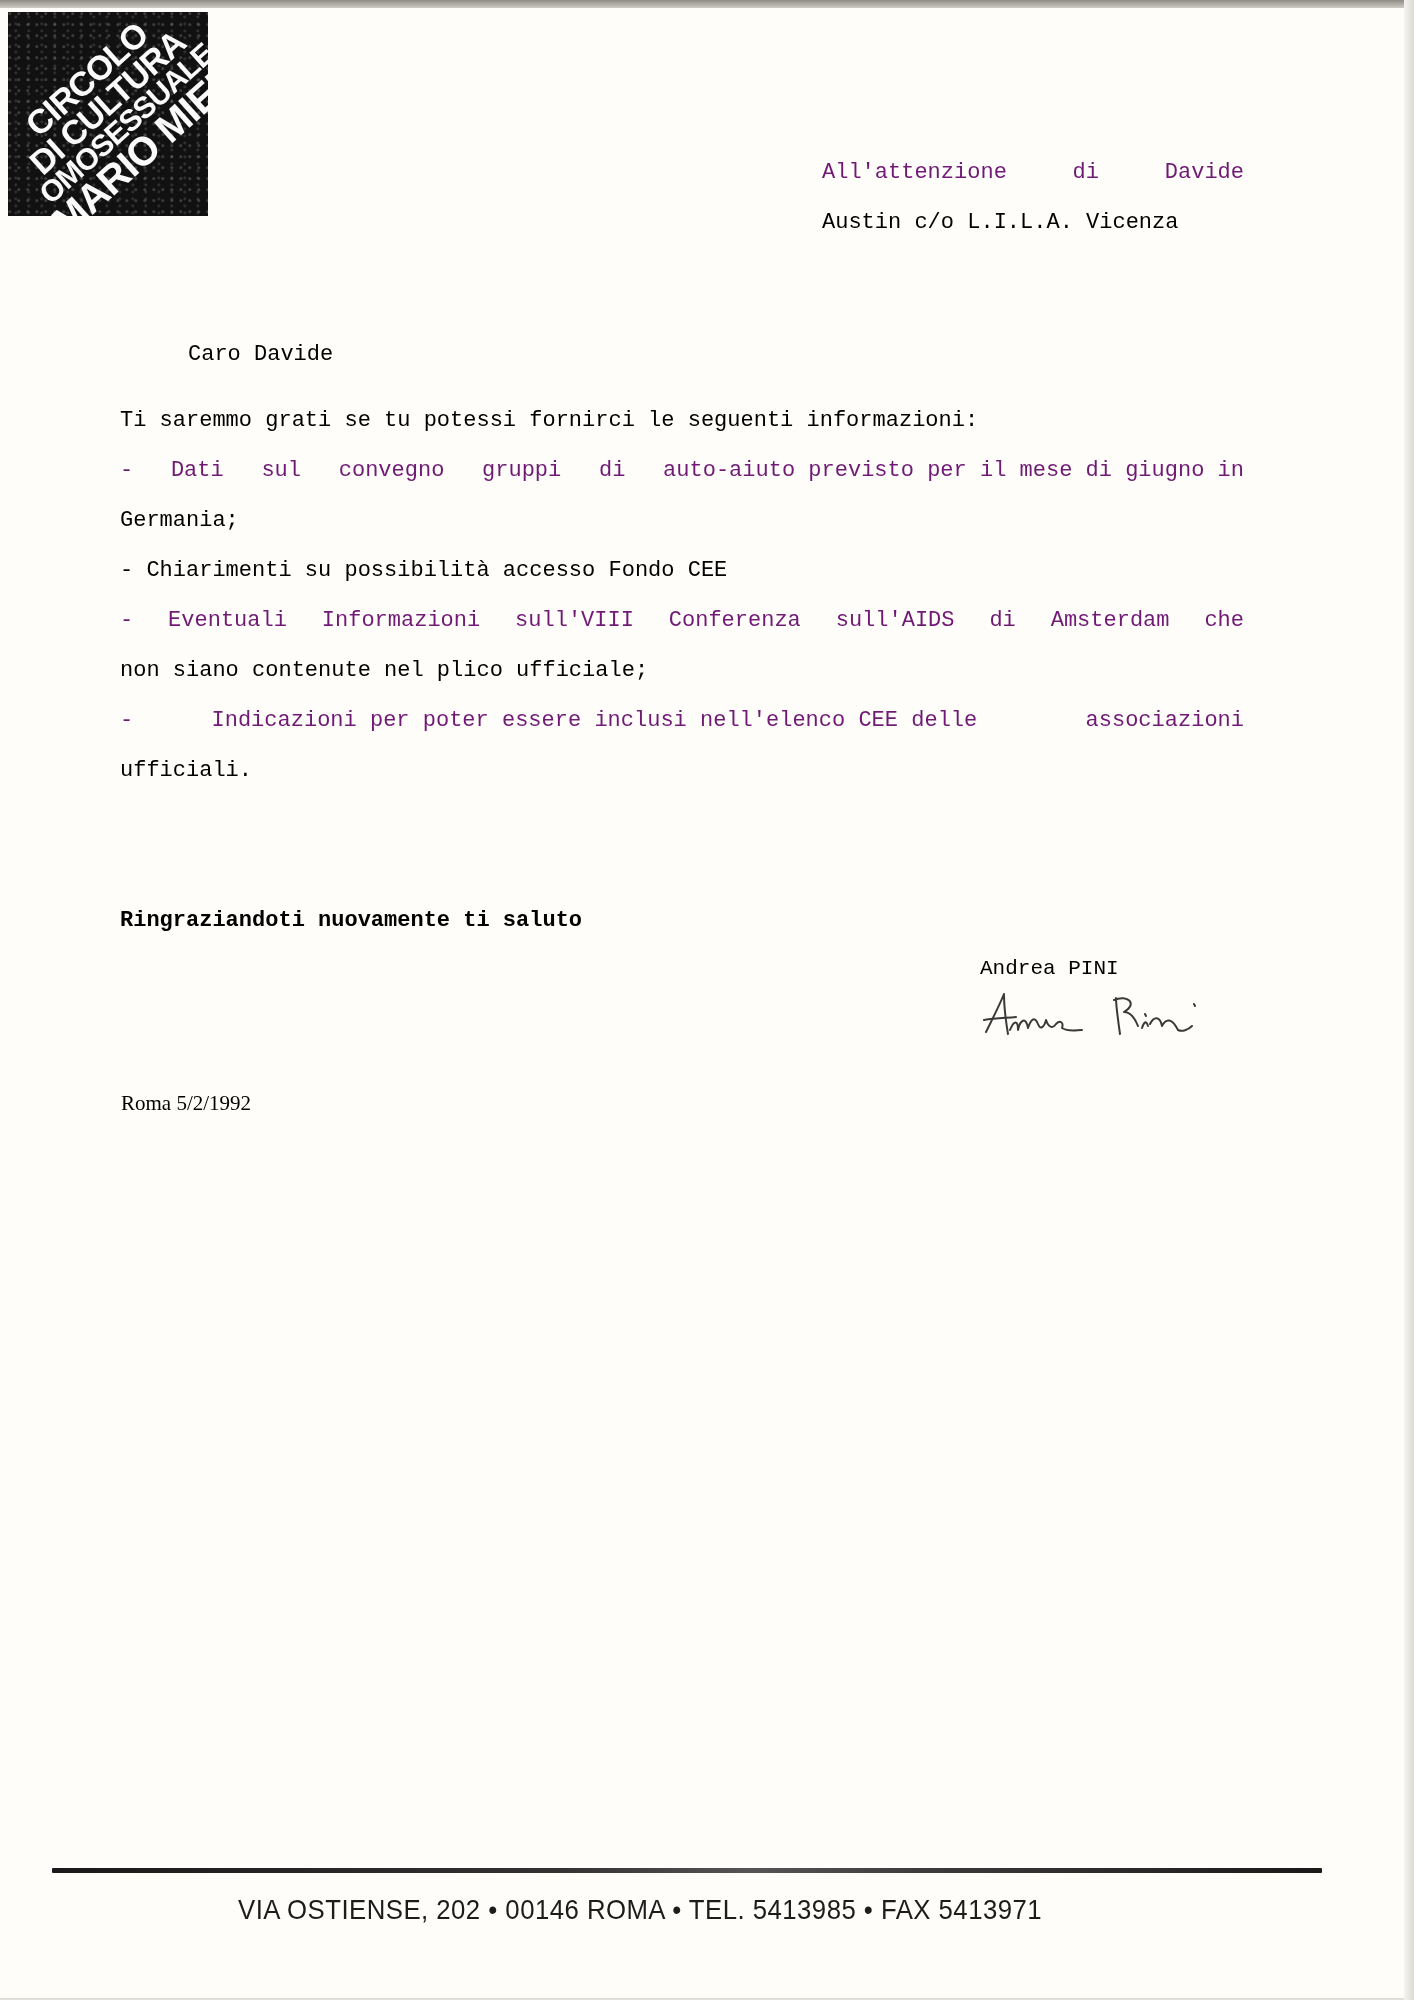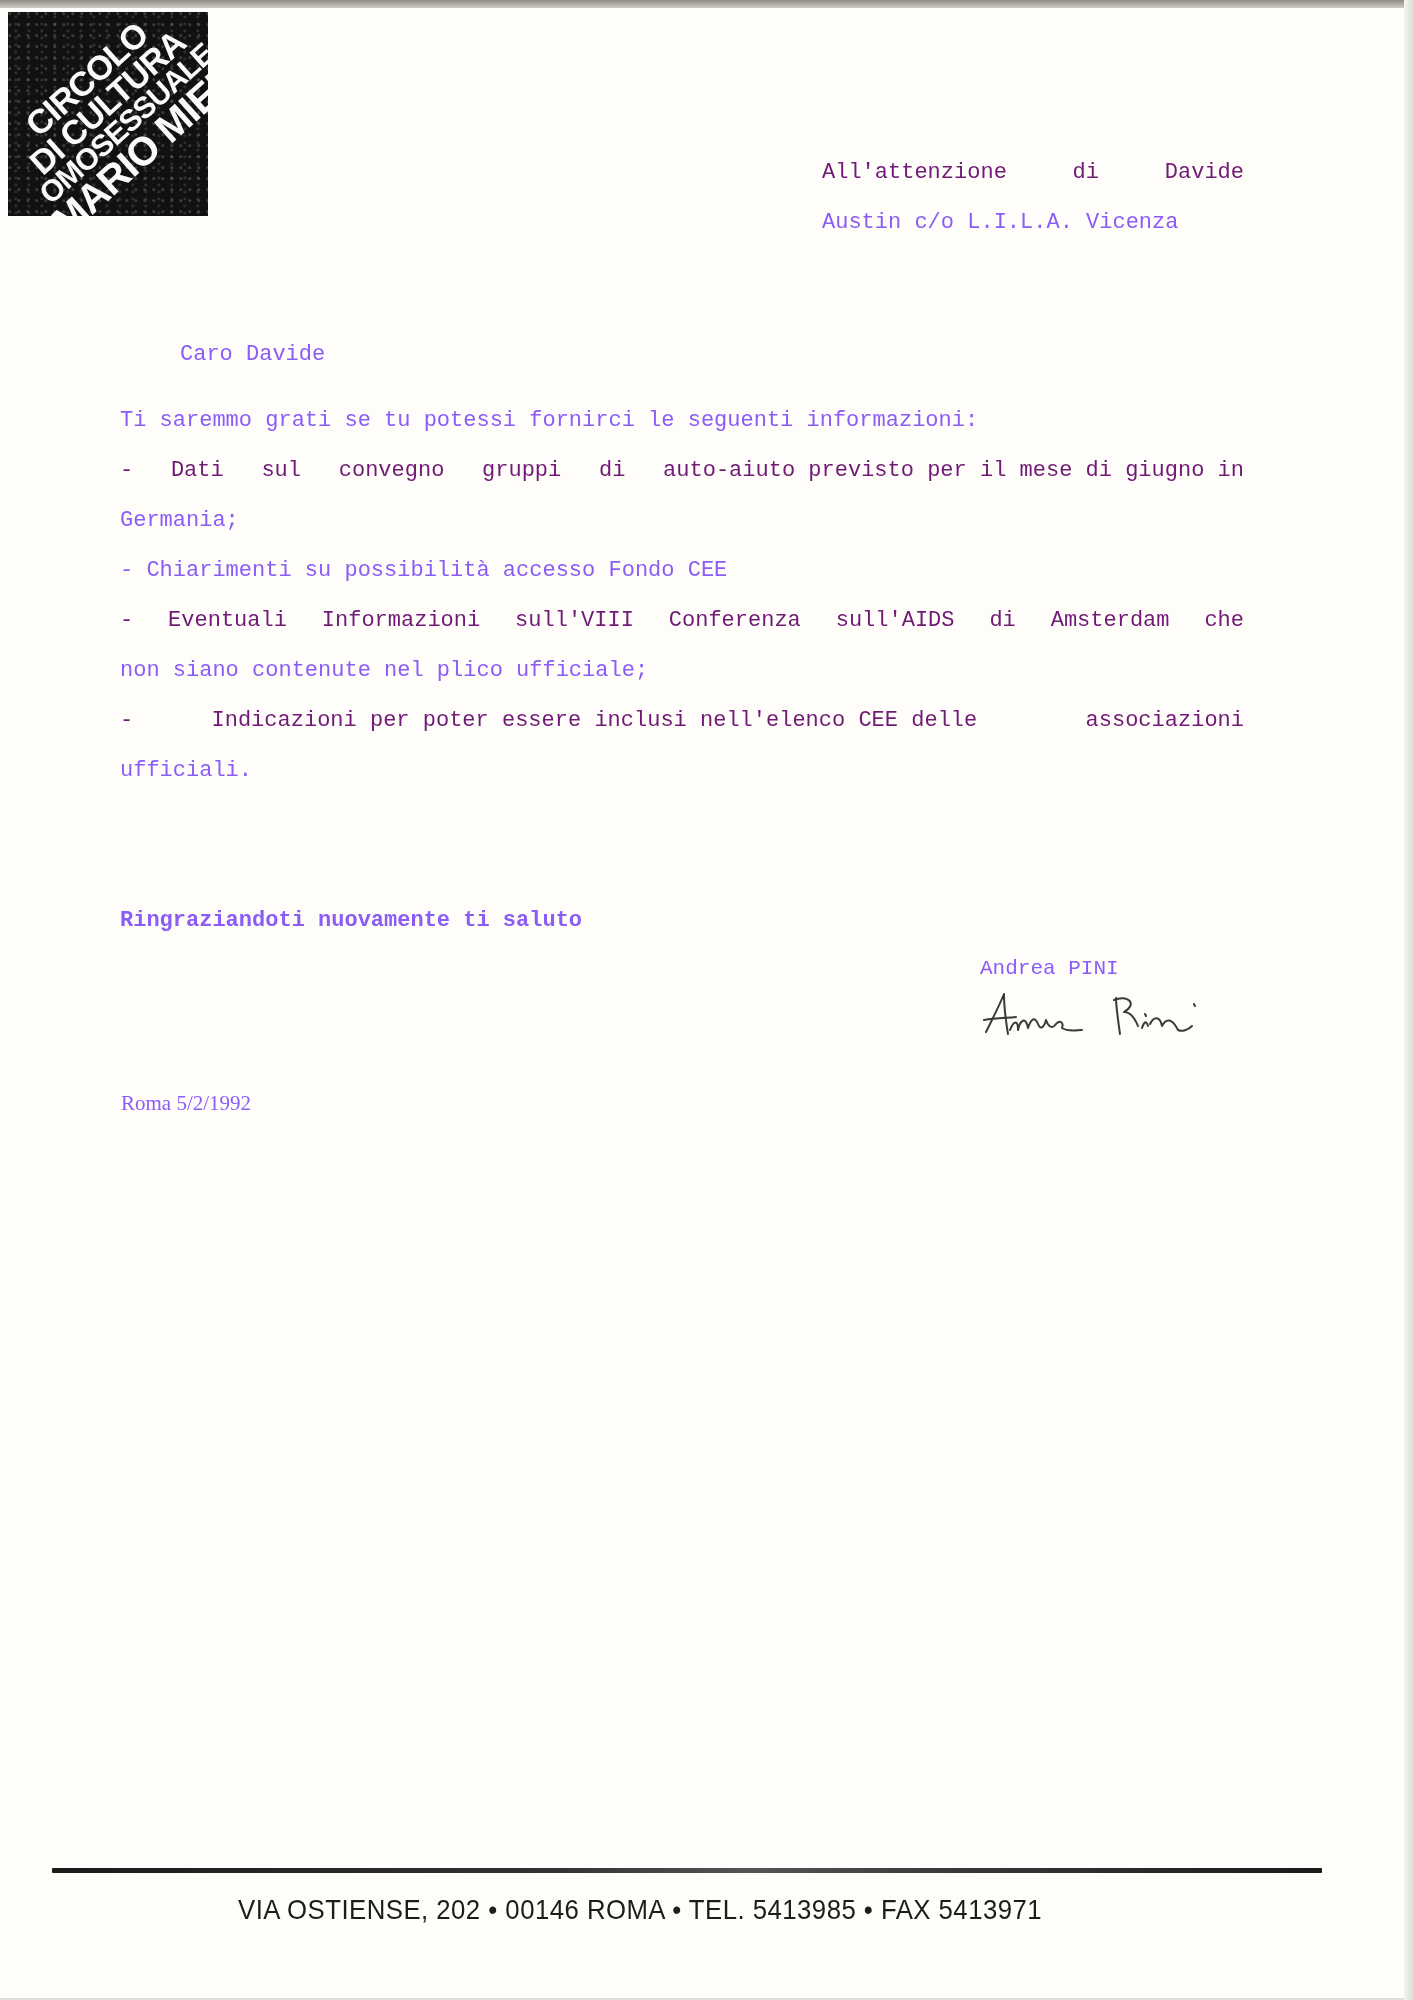--- a/index.html
+++ b/index.html
@@ -70,21 +70,21 @@
     }
     .logo .band .l1 { font-size: 34px; }
     .logo .band .l2 { font-size: 34px; }
     .logo .band .l3 { font-size: 30px; }
     .logo .band .l4 { font-size: 40px; }
 
     .mono {
       position: absolute;
       font-family: "Liberation Mono", "DejaVu Sans Mono", monospace;
       font-size: 22px;
-      color: #8b5cf6;
+      color: #000000;
       white-space: pre;
       line-height: 1;
     }
     .justified {
       position: absolute;
       font-family: "Liberation Mono", "DejaVu Sans Mono", monospace;
       font-size: 22px;
       color: #701a75;
       display: flex;
       justify-content: space-between;
@@ -136,21 +136,21 @@
     </div>
   </div>
 
   <div class="justified" style="left:822px; top:156px; width:422px;">
     <span>All'attenzione</span>
     <span>di</span>
     <span>Davide</span>
   </div>
   <div class="mono" style="left:822px; top:206px;">Austin c/o L.I.L.A. Vicenza</div>
 
-  <div class="mono" style="left:180px; top:338px;text-align:center;">Caro Davide</div>
+  <div class="mono" style="left:188px; top:338px;text-align:center;">Caro Davide</div>
 
   <div class="mono" style="left:120px; top:404px;">Ti saremmo grati se tu potessi fornirci le seguenti informazioni:</div>
 
   <div class="justified" style="left:120px; top:454px; width:1124px;">
     <span>-</span>
     <span>Dati</span>
     <span>sul</span>
     <span>convegno</span>
     <span>gruppi</span>
     <span>di</span>

